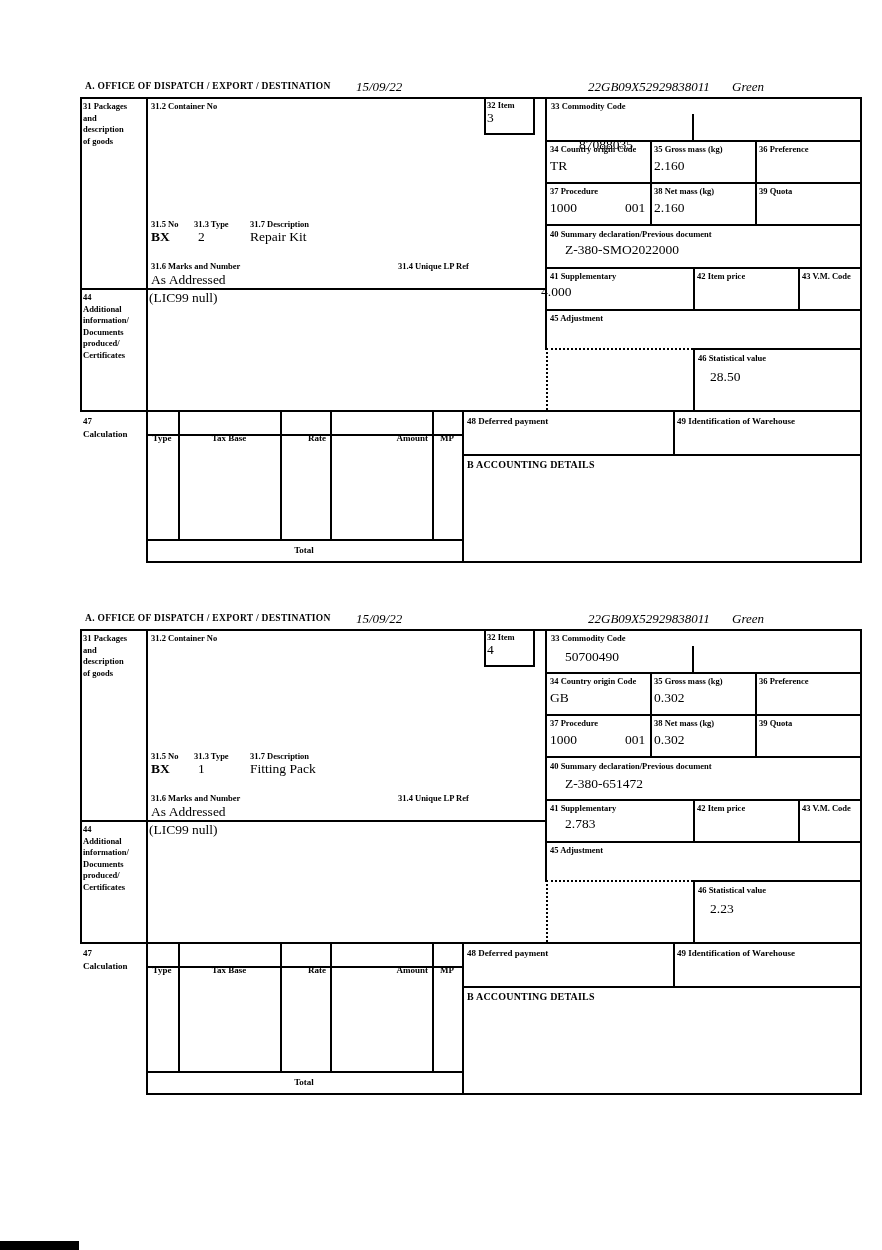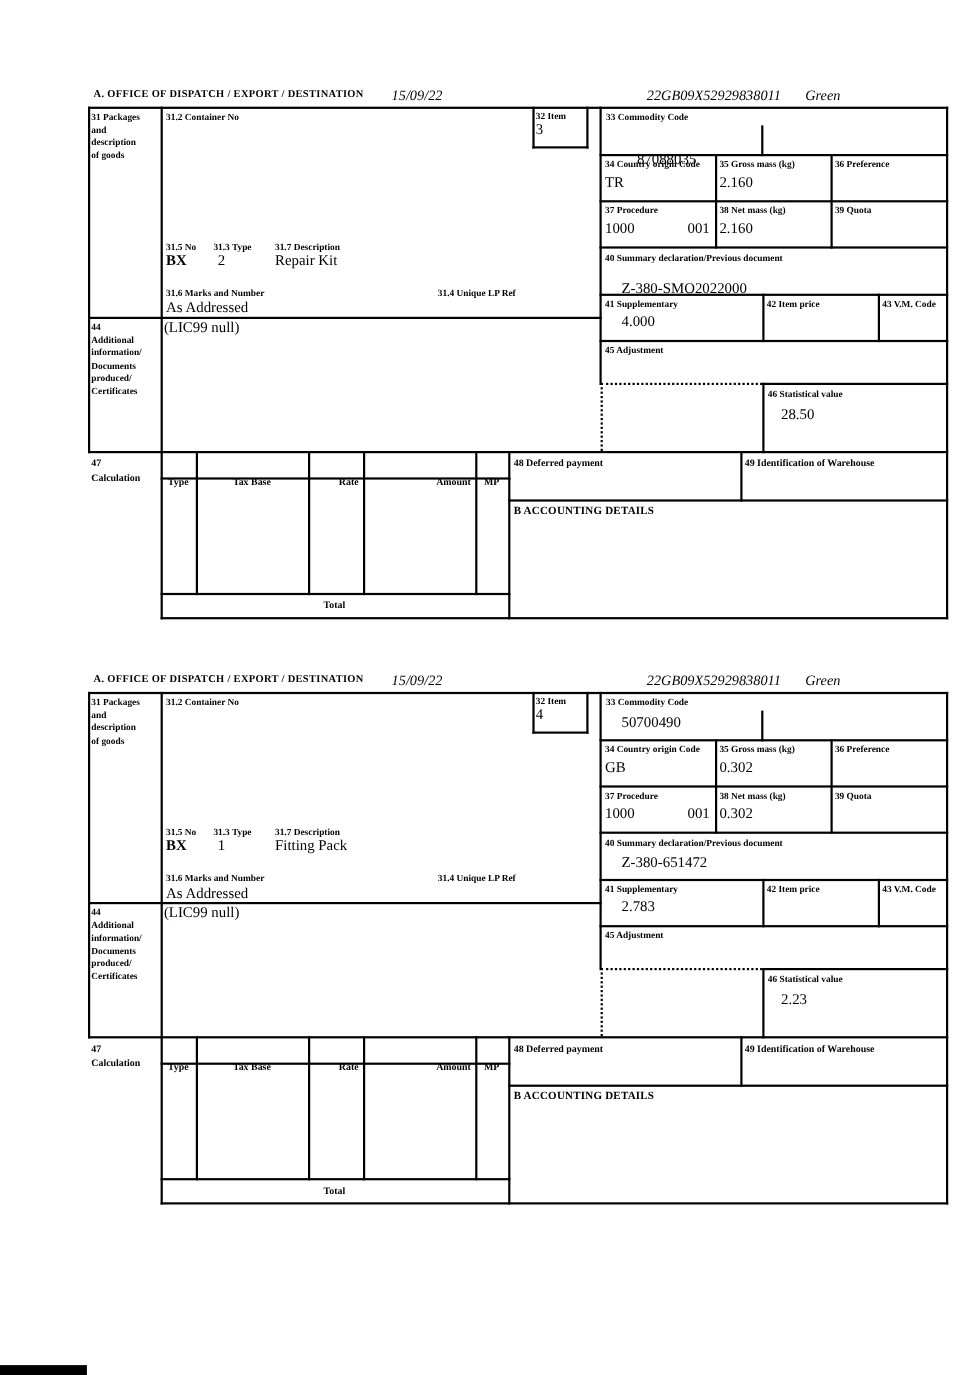--- a/index.html
+++ b/index.html
@@ -114,24 +114,24 @@
     <span class="lbl" style="left:679px;top:66px;">36 Preference</span>
 
     <span class="lbl" style="left:470px;top:108px;">37 Procedure</span>
     <span class="val" style="left:470px;top:122px;">1000</span>
     <span class="val" style="left:545px;top:122px;">001</span>
     <span class="lbl" style="left:574px;top:108px;">38 Net mass (kg)</span>
     <span class="val" style="left:574px;top:122px;">2.160</span>
     <span class="lbl" style="left:679px;top:108px;">39 Quota</span>
 
     <span class="lbl" style="left:470px;top:151px;">40 Summary declaration/Previous document</span>
-    <span class="val" style="left:485px;top:176px;">Z-380-SMO2022000</span>
+    <span class="val" style="left:485px;top:164px;">Z-380-SMO2022000</span>
 
     <span class="lbl" style="left:470px;top:193px;">41 Supplementary</span>
-    <span class="val" style="left:485px;top:206px;">4.000</span>
+    <span class="val" style="left:461px;top:206px;">4.000</span>
     <span class="lbl" style="left:617px;top:193px;">42 Item price</span>
     <span class="lbl" style="left:722px;top:193px;">43 V.M. Code</span>
 
     <span class="lbl" style="left:470px;top:235px;">45 Adjustment</span>
 
     <span class="lbl" style="left:618px;top:275px;">46 Statistical value</span>
     <span class="val" style="left:630px;top:291px;">28.50</span>
 
     <div class="lbl-block" style="left:3px;top:337px;line-height:13px;font-size:9px;">
       <div>47</div>

